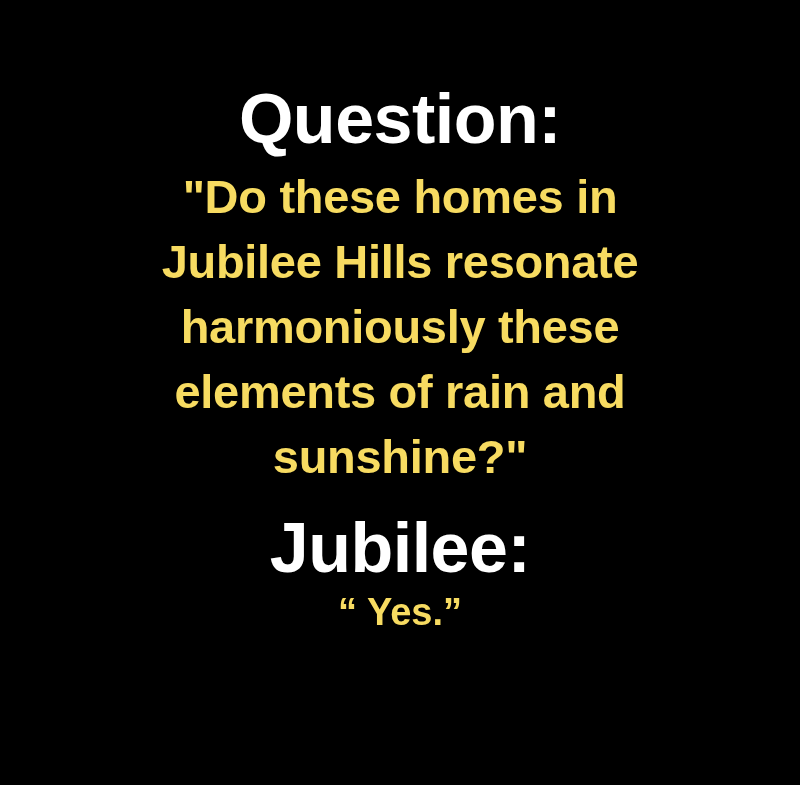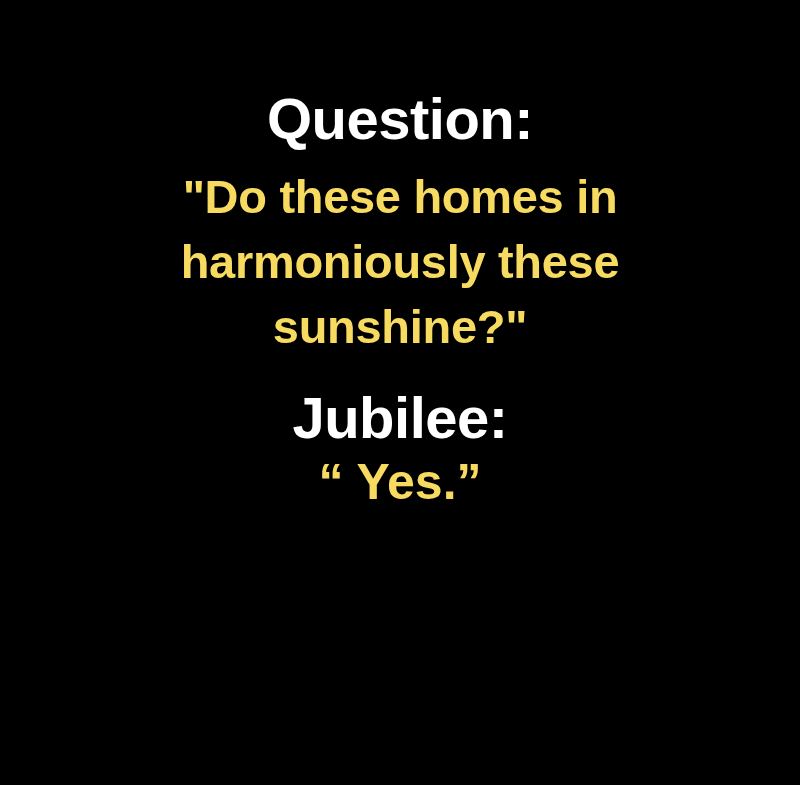--- a/index.html
+++ b/index.html
@@ -22,21 +22,21 @@
     display: flex;
     flex-direction: column;
     align-items: center;
     justify-content: flex-start;
     padding-top: 88px;
   }
 
   .heading {
     color: #FFFFFF;
     font-weight: bold;
-    font-size: 58px;
+    font-size: 70px;
     line-height: 62px;
     letter-spacing: -0.5px;
     text-align: center;
     width: 100%;
     white-space: nowrap;
   }
 
   #question-heading {
     margin-bottom: 14px;
   }
@@ -57,38 +57,40 @@
   }
 
   #answer-heading {
     margin-top: 28px;
     margin-bottom: 10px;
   }
 
   #answer-body {
     color: #F7DB61;
     font-weight: bold;
-    font-size: 50px;
+    font-size: 38px;
     line-height: 46px;
     letter-spacing: 0px;
     text-align: center;
     width: 100%;
     white-space: pre;
   }
 </style>
 </head>
 <body>
 
 <div id="qa-card">
 
   <div class="heading" id="question-heading">Question:</div>
 
   <div id="question-body">
     <span class="q-line">"Do these homes in</span>
+    <span class="q-line">Jubilee Hills resonate</span>
     <span class="q-line">harmoniously these</span>
+    <span class="q-line">elements of rain and</span>
     <span class="q-line">sunshine?"</span>
   </div>
 
   <div class="heading" id="answer-heading">Jubilee:</div>
 
   <div id="answer-body">“ Yes.”</div>
 
 </div>
 
 </body></html>

